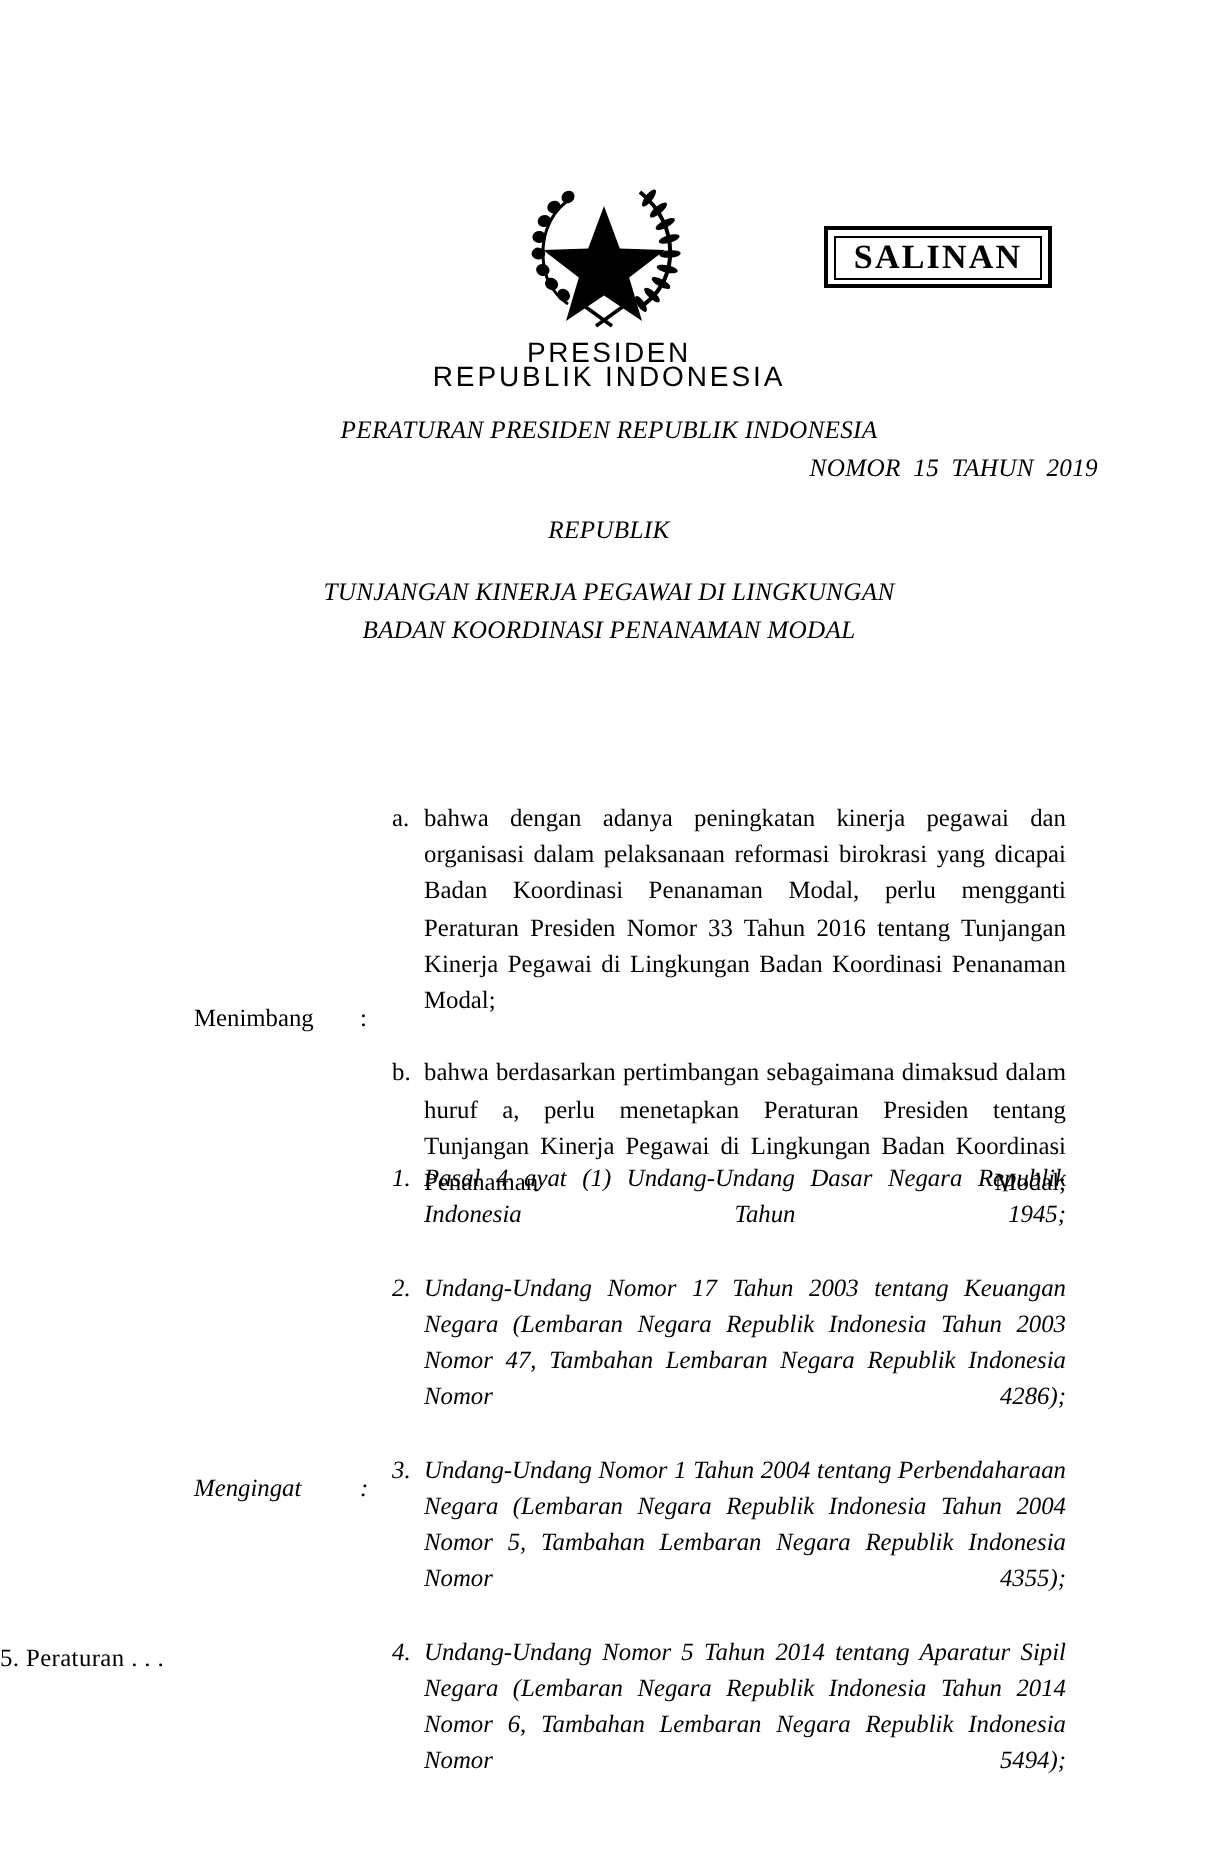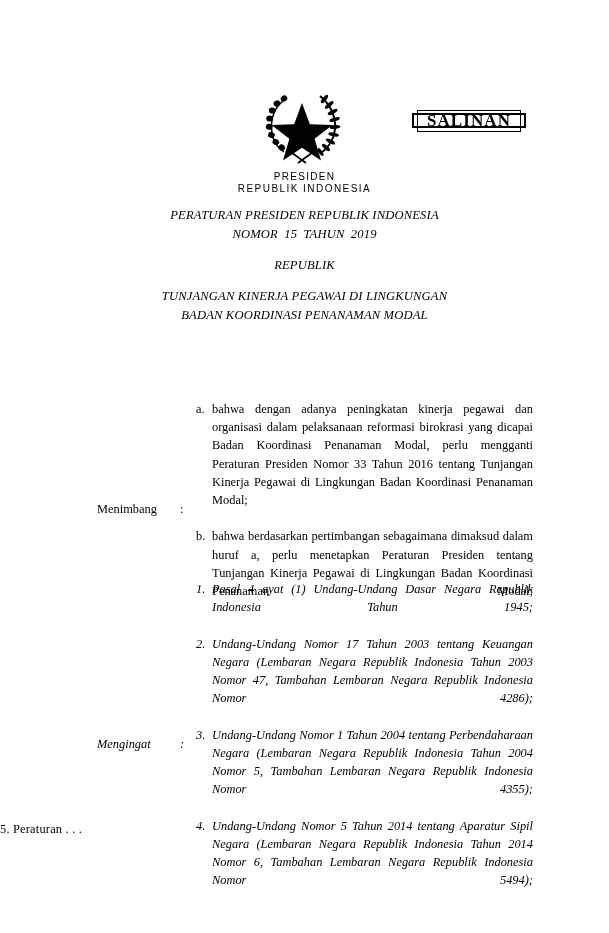--- a/index.html
+++ b/index.html
@@ -36,35 +36,35 @@
   .emblem-wrap svg { display: block; }
 
   
   .emblem-caption {
     position: absolute;
     left: 0;
     right: 0;
     top: 171px;
     text-align: center;
     font-family: "Liberation Sans", sans-serif;
-    font-size: 10px;
+    font-size: 14px;
     line-height: 11.5px;
     letter-spacing: 1.3px;
     color: #000;
   }
   .emblem-caption div { white-space: nowrap; }
   .emblem-caption .line2 { letter-spacing: 1.45px; }
 
   
   .salinan-box {
     position: absolute;
     left: 412px;
     top: 113px;
     width: 114px;
-    height: 15px;
+    height: 31px;
     border: 2.5px solid #000;
     box-sizing: border-box;
     display: flex;
     align-items: center;
     justify-content: center;
     text-align: right;
   }
   .salinan-inner {
     border: 1px solid #000;
     width: 104px;
@@ -90,21 +90,21 @@
     top: 206px;
     width: 489px;
     text-align: center;
     font-size: 12.6px;
     line-height: 19px;
     font-style: italic;
   }
   .titleblock .t-line { white-space: nowrap; letter-spacing: 0.15px; }
   .titleblock .gap-sm { height: 12px; }
   .titleblock .gap-md { height: 13px; }
-  .nomor-line { letter-spacing: 0.5px; word-spacing: 3px; }
+  .nomor-line { letter-spacing: 0.5px; word-spacing: 3px; text-align: right; }
 
   
   .clause {
     position: absolute;
     left: 97px;
     width: 436px;
   }
   .clause-row {
     display: flex;
     align-items: center;

